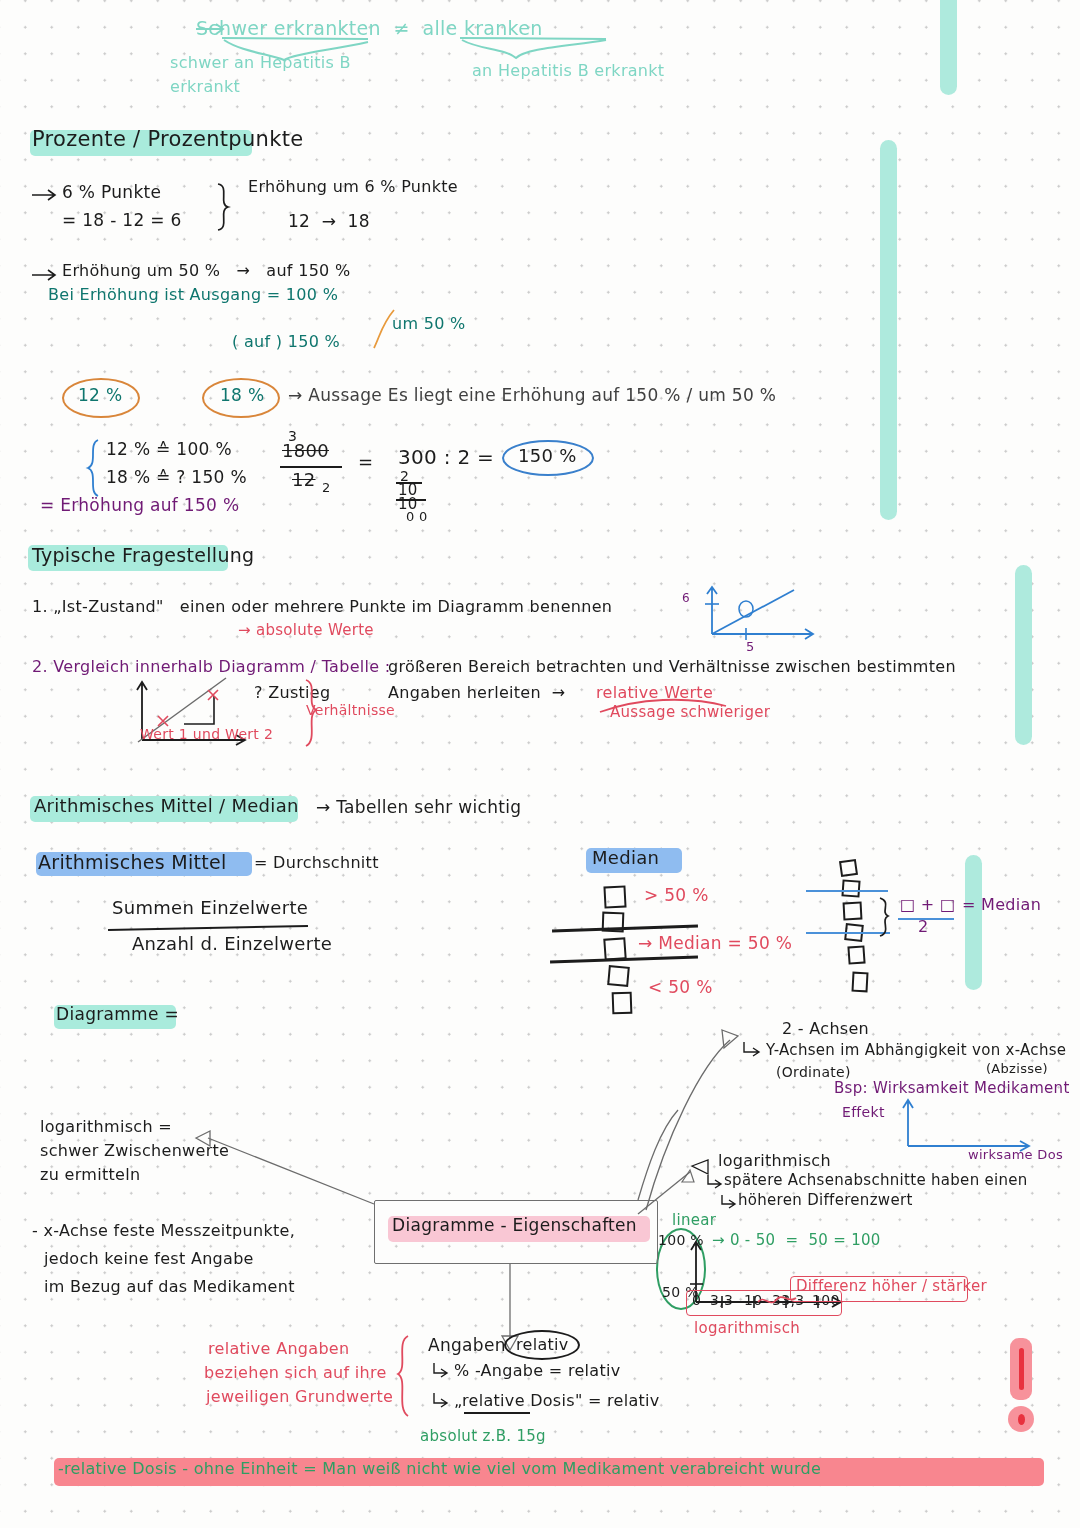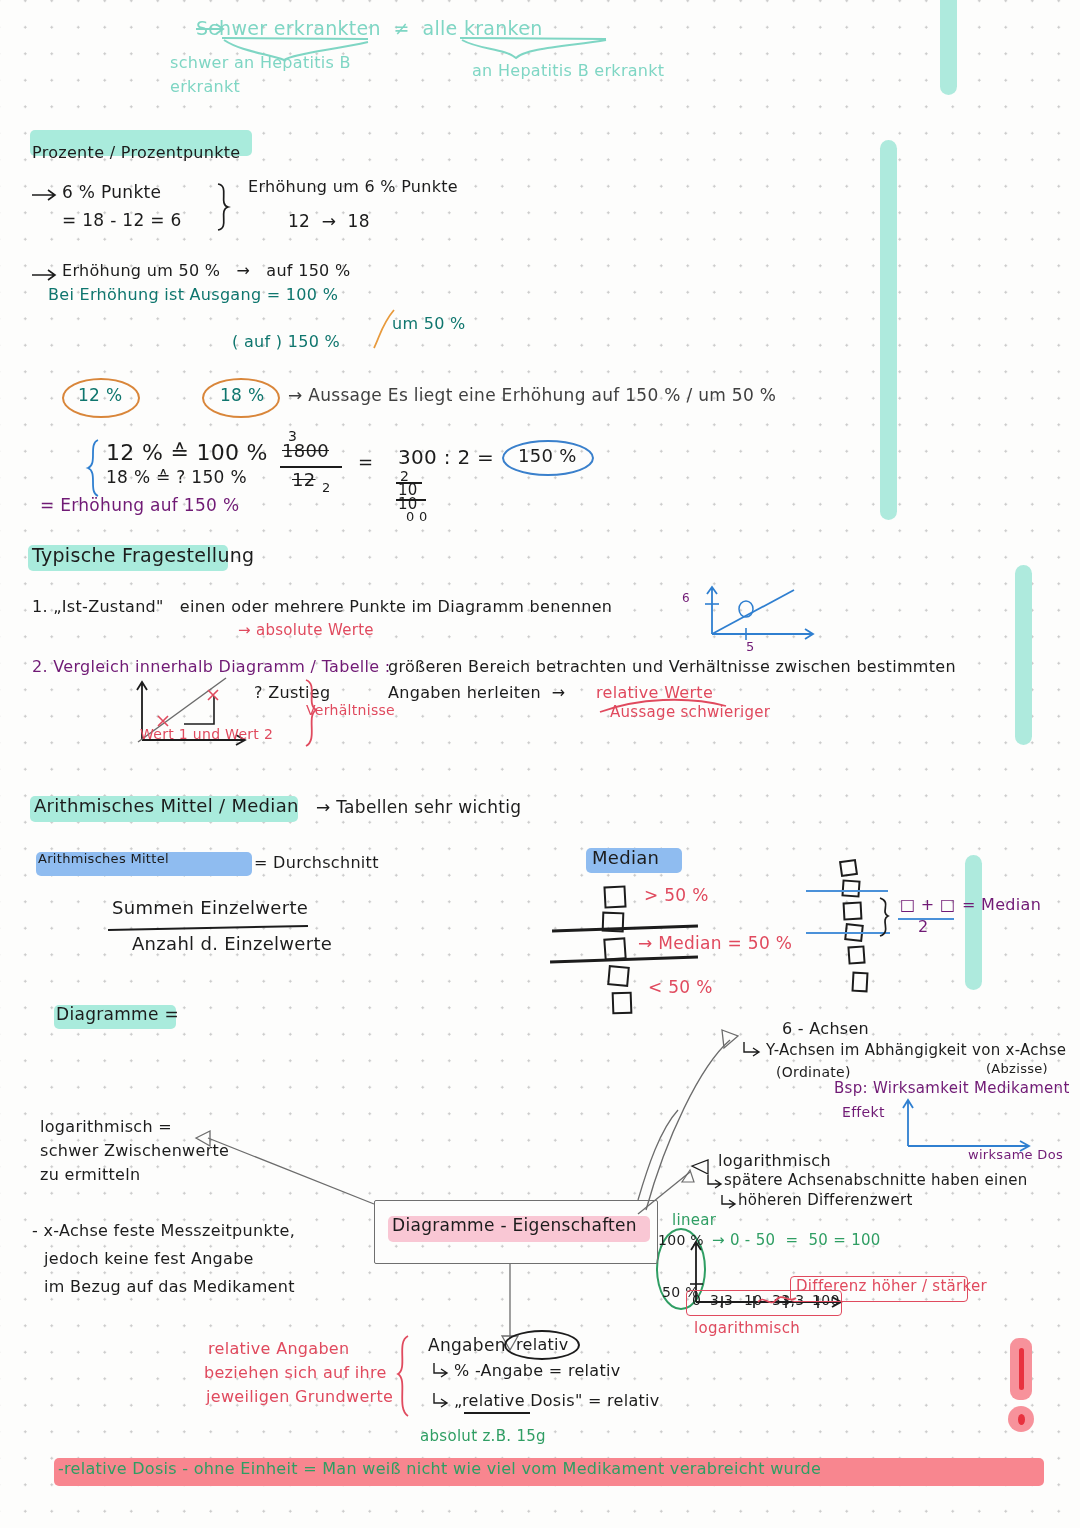--- a/index.html
+++ b/index.html
@@ -89,21 +89,21 @@
 <div class="ink hw c-mint" style="left:170px; top:54px; font-size:16px;">schwer an Hepatitis B</div>
 <div class="ink hw c-mint" style="left:170px; top:78px; font-size:16px;">erkrankt</div>
 
 <svg class="draw" style="left:460px; top:34px; width:160px; height:30px;">
   <path d="M0,4 L146,5" stroke="#7fd6c4" stroke-width="2" fill="none"></path>
   <path d="M2,6 C20,16 44,14 56,24 C66,14 110,12 146,6" stroke="#7fd6c4" stroke-width="2" fill="none"></path>
 </svg>
 <div class="ink hw c-mint" style="left:472px; top:62px; font-size:16px;">an Hepatitis B erkrankt</div>
 
 <div class="hl hl-mint" style="left:30px; top:130px; width:222px; height:26px;"></div>
-<div class="ink hw c-black" style="left:32px; top:127px; font-size:16px;margin-top:17px;">Prozente / Prozentpunkte</div>
+<div class="ink hw c-black" style="left:32px; top:127px; font-size:21px;">Prozente / Prozentpunkte</div>
 
 <svg class="draw" style="left:32px; top:188px; width:30px; height:18px;">
   <path d="M0,7 L22,7 M16,2 L23,7 L16,12" stroke="#1c1c1c" stroke-width="1.6" fill="none"></path>
 </svg>
 <div class="ink hw c-black" style="left:62px; top:183px; font-size:17px;">6 % Punkte</div>
 <div class="ink hw c-black" style="left:62px; top:211px; font-size:17px;">= 18 - 12 = 6</div>
 
 <svg class="draw" style="left:216px; top:182px; width:26px; height:52px;">
   <path d="M2,2 C14,4 2,22 12,25 C2,28 14,46 2,48" stroke="#1c1c1c" stroke-width="1.7" fill="none"></path>
 </svg>
@@ -124,21 +124,21 @@
 <div class="ellipse el-orange" style="left:62px; top:378px; width:78px; height:40px;"></div>
 <div class="ink hw c-orange" style="left:78px; top:386px; font-size:17px;">12 %</div>
 <div class="ellipse el-orange" style="left:202px; top:378px; width:78px; height:40px;"></div>
 <div class="ink hw c-orange" style="left:220px; top:386px; font-size:17px;">18 %</div>
 
 <div class="ink hw c-yellow" style="left:288px; top:386px; font-size:17px;">→ Aussage Es liegt eine Erhöhung auf 150 % / um 50 %</div>
 
 <svg class="draw" style="left:82px; top:438px; width:22px; height:62px;">
   <path d="M16,2 C6,6 16,26 6,30 C16,34 6,54 16,58" stroke="#2f7fd0" stroke-width="1.8" fill="none"></path>
 </svg>
-<div class="ink hw c-black" style="left:106px; top:440px; font-size:22px;">12 % ≙ 100 %</div>
+<div class="ink hw c-black" style="left:106px; top:440px; font-size:17px;">12 % ≙ 100 %</div>
 <div class="ink hw c-black" style="left:106px; top:468px; font-size:17px;">18 % ≙ ? 150 %</div>
 <div class="ink hw c-blue" style="left:40px; top:496px; font-size:17px;">= Erhöhung auf 150 %</div>
 
 <div class="ink hw c-black" style="left:288px; top:428px; font-size:14px;">3</div>
 <div class="ink hw c-black" style="left:282px; top:441px; font-size:18px; text-decoration:line-through;">1800</div>
 <div class="rule" style="left:280px; top:466px; width:62px; height:2px;"></div>
 <div class="ink hw c-black" style="left:292px; top:470px; font-size:18px; text-decoration:line-through;">12</div>
 <div class="ink hw c-black" style="left:322px; top:481px; font-size:13px;">2</div>
 <div class="ink hw c-black" style="left:358px; top:452px; font-size:18px;">=</div>
 <div class="ink hw c-black" style="left:398px; top:446px; font-size:20px;">300 : 2 =</div>
@@ -190,21 +190,21 @@
 <svg class="draw" style="left:300px; top:678px; width:28px; height:72px;">
   <path d="M6,2 C18,6 6,26 16,32 C6,38 18,62 6,68" stroke="#e04a5e" stroke-width="1.8" fill="none"></path>
 </svg>
 <div class="ink hw c-red" style="left:306px; top:702px; font-size:14px;">Verhältnisse</div>
 
 <div class="hl hl-mint" style="left:30px; top:796px; width:268px; height:26px;"></div>
 <div class="ink hw c-black" style="left:34px; top:796px; font-size:18px;">Arithmisches Mittel / Median</div>
 <div class="ink hw c-black" style="left:316px; top:798px; font-size:17px;">→ Tabellen sehr wichtig</div>
 
 <div class="hl hl-blue" style="left:36px; top:852px; width:216px; height:24px;"></div>
-<div class="ink hw c-black" style="left:38px; top:852px; font-size:13px;">Arithmisches Mittel</div>
+<div class="ink hw c-black" style="left:38px; top:852px; font-size:19px;">Arithmisches Mittel</div>
 <div class="ink hw c-black" style="left:254px; top:854px; font-size:16px;">= Durchschnitt</div>
 
 <div class="ink hw c-black" style="left:112px; top:898px; font-size:18px;">Summen Einzelwerte</div>
 <div class="rule" style="left:108px; top:927px; width:200px; height:2px; transform:rotate(-1.2deg);"></div>
 <div class="ink hw c-black" style="left:132px; top:934px; font-size:18px;">Anzahl d. Einzelwerte</div>
 
 <div class="hl hl-mint" style="left:54px; top:1005px; width:122px; height:24px;"></div>
 <div class="ink hw c-black" style="left:56px; top:1005px; font-size:17px;">Diagramme =</div>
 
 <div class="hl hl-blue" style="left:586px; top:848px; width:96px; height:25px;"></div>
@@ -234,21 +234,21 @@
 </svg>
 <div class="ink hw c-blue" style="left:900px; top:896px; font-size:16px;">□ + □</div>
 <div class="rule-blue" style="left:898px; top:918px; width:56px; height:2px;"></div>
 <div class="ink hw c-blue" style="left:918px; top:918px; font-size:16px;">2</div>
 <div class="ink hw c-blue" style="left:962px; top:896px; font-size:16px;">= Median</div>
 
 <svg class="draw" style="left:626px; top:1018px; width:130px; height:200px;">
   <path d="M20,192 C40,120 74,48 104,22" stroke="#6c6c6c" stroke-width="1.4" fill="none"></path>
   <path d="M96,12 L112,18 L98,30 Z" stroke="#6c6c6c" stroke-width="1.3" fill="none"></path>
 </svg>
-<div class="ink hw c-black" style="left:782px; top:1020px; font-size:16px;">6 - Achsen</div>
+<div class="ink hw c-black" style="left:782px; top:1020px; font-size:16px;">2 - Achsen</div>
 <svg class="draw" style="left:740px; top:1040px; width:26px; height:22px;">
   <path d="M4,2 L4,12 L18,12 M13,8 L19,12 L13,16" stroke="#1c1c1c" stroke-width="1.4" fill="none"></path>
 </svg>
 <div class="ink hw c-black" style="left:766px; top:1042px; font-size:15px;">Y-Achsen im Abhängigkeit von x-Achse</div>
 <div class="ink hw c-black" style="left:776px; top:1064px; font-size:14px;">(Ordinate)</div>
 <div class="ink hw c-black" style="left:986px; top:1062px; font-size:13px;">(Abzisse)</div>
 
 <div class="ink hw c-blue" style="left:834px; top:1080px; font-size:15px;">Bsp: Wirksamkeit Medikament</div>
 <div class="ink hw c-blue" style="left:842px; top:1104px; font-size:14px;">Effekt</div>
 <svg class="draw" style="left:896px; top:1094px; width:150px; height:60px;">

